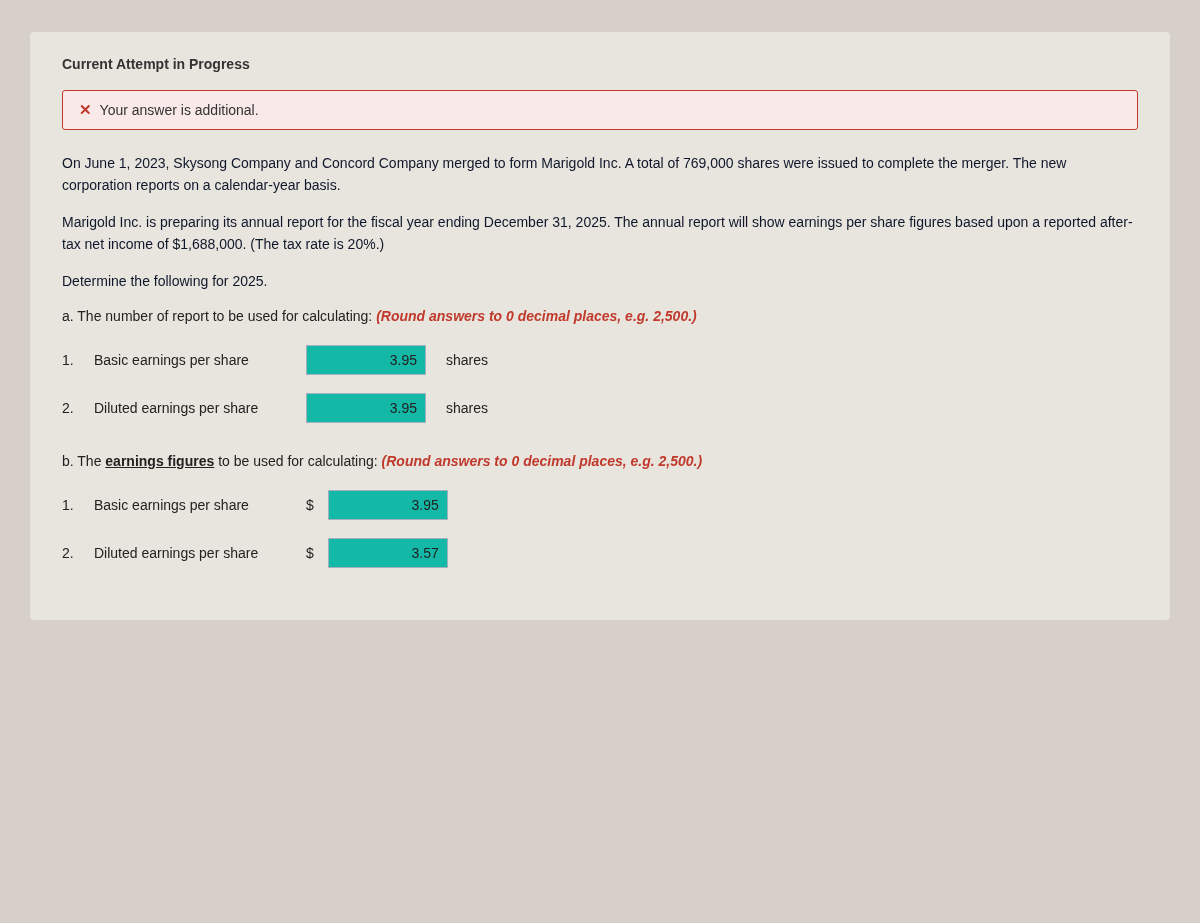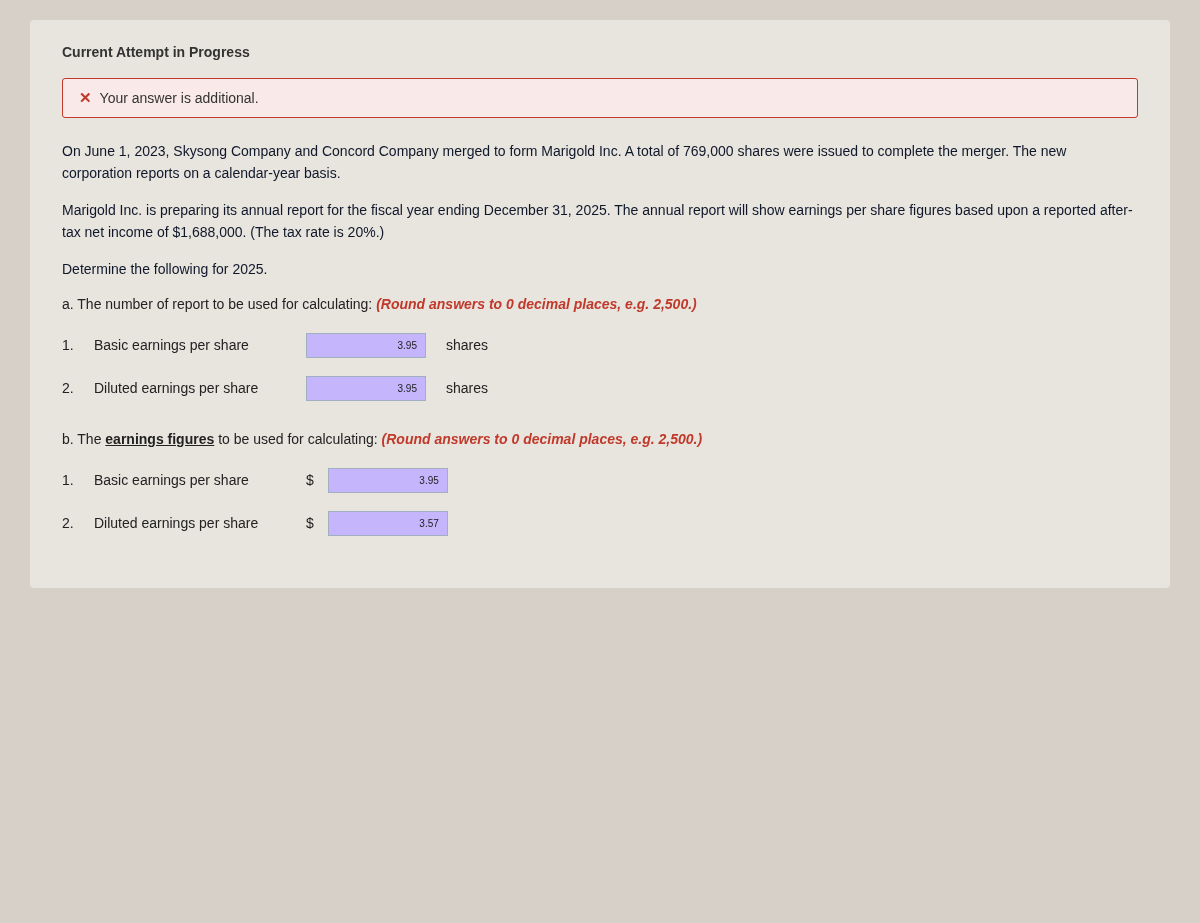--- a/index.html
+++ b/index.html
@@ -10,21 +10,21 @@
       font-size: 14px;
       color: #222;
       padding: 20px;
     }
 
     .page-container {
       background-color: #e8e4de;
       border-radius: 4px;
       padding: 24px 32px;
       max-width: 1140px;
-      margin: 0 auto;
+      margin: 12px auto;
     }
 
     .page-title {
       font-size: 14px;
       font-weight: bold;
       color: #333;
       margin-bottom: 18px;
     }
 
     .error-box {
@@ -88,23 +88,23 @@
     }
 
     .item-label {
       font-size: 14px;
       color: #222;
       min-width: 200px;
     }
 
     .input-field {
       border: 1.5px solid #a0b0c0;
-      background-color: #c4b5fd;
+      background-color: #14b8a6;
       padding: 6px 8px;
-      font-size: 10px;
+      font-size: 14px;
       width: 120px;
       text-align: right;
       color: #222;
       outline: none;
     }
 
     .unit-label {
       font-size: 14px;
       color: #222;
       margin-left: 8px;

